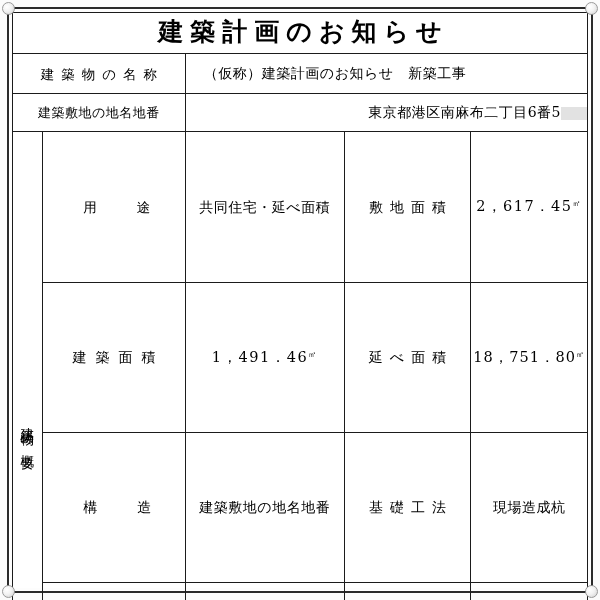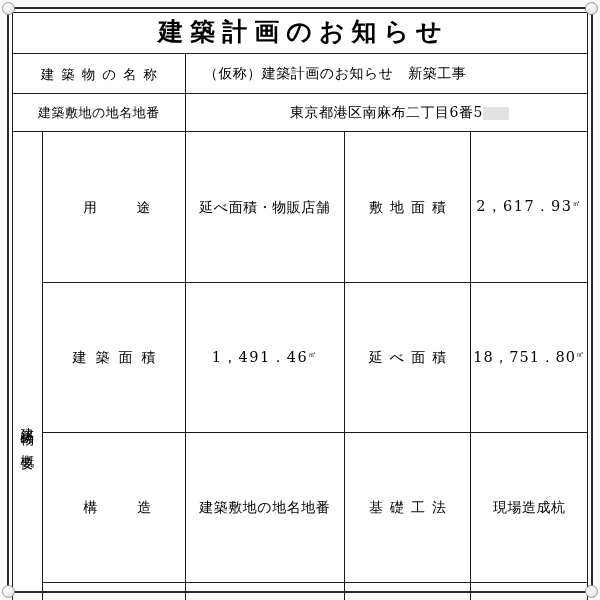--- a/index.html
+++ b/index.html
@@ -142,36 +142,36 @@
 
       <tr style="height:40px">
         <td colspan="3" class="lbl-spread" style="display:table-cell;">
           <span style="letter-spacing:7px;text-indent:7px;display:inline-block;">建築物の名称</span>
         </td>
         <td colspan="3" class="val" style="text-align:left;padding-left:18px;">（仮称）建築計画のお知らせ　新築工事</td>
       </tr>
 
       <tr style="height:38px">
         <td colspan="3" class="lbl-tight">建築敷地の地名地番</td>
-        <td colspan="3" class="val" style="text-align:center;padding-left:26px;">
+        <td colspan="3" class="val" style="text-align:right;padding-left:26px;">
           <span>東京都港区南麻布二丁目6番5</span><span class="redact inline-block-addr"></span>
         </td>
       </tr>
 
       <tr style="height:31px">
         <td rowspan="4">
           <div class="vert">建築物の概要</div>
         </td>
         <td colspan="2" class="lbl-spread" style="display:table-cell;">
           <span style="letter-spacing:40px;text-indent:40px;display:inline-block;">用途</span>
         </td>
-        <td class="val">延べ面積・物販店舗</td>
+        <td class="val">共同住宅・延べ面積</td>
         <td class="lbl" style="letter-spacing:7px;text-indent:7px;">敷地面積</td>
         <td class="val-num">
-          <span>2，617．93</span><sup class="m2">㎡</sup>
+          <span>2，617．45</span><sup class="m2">㎡</sup>
         </td>
       </tr>
 
       <tr style="height:31px">
         <td colspan="2" class="lbl" style="letter-spacing:9px;text-indent:9px;">建築面積</td>
         <td class="val-num">
           <span>1，491．46</span><sup class="m2">㎡</sup>
         </td>
         <td class="lbl" style="letter-spacing:7px;text-indent:7px;">延べ面積</td>
         <td class="val-num" style="letter-spacing:1px;">

